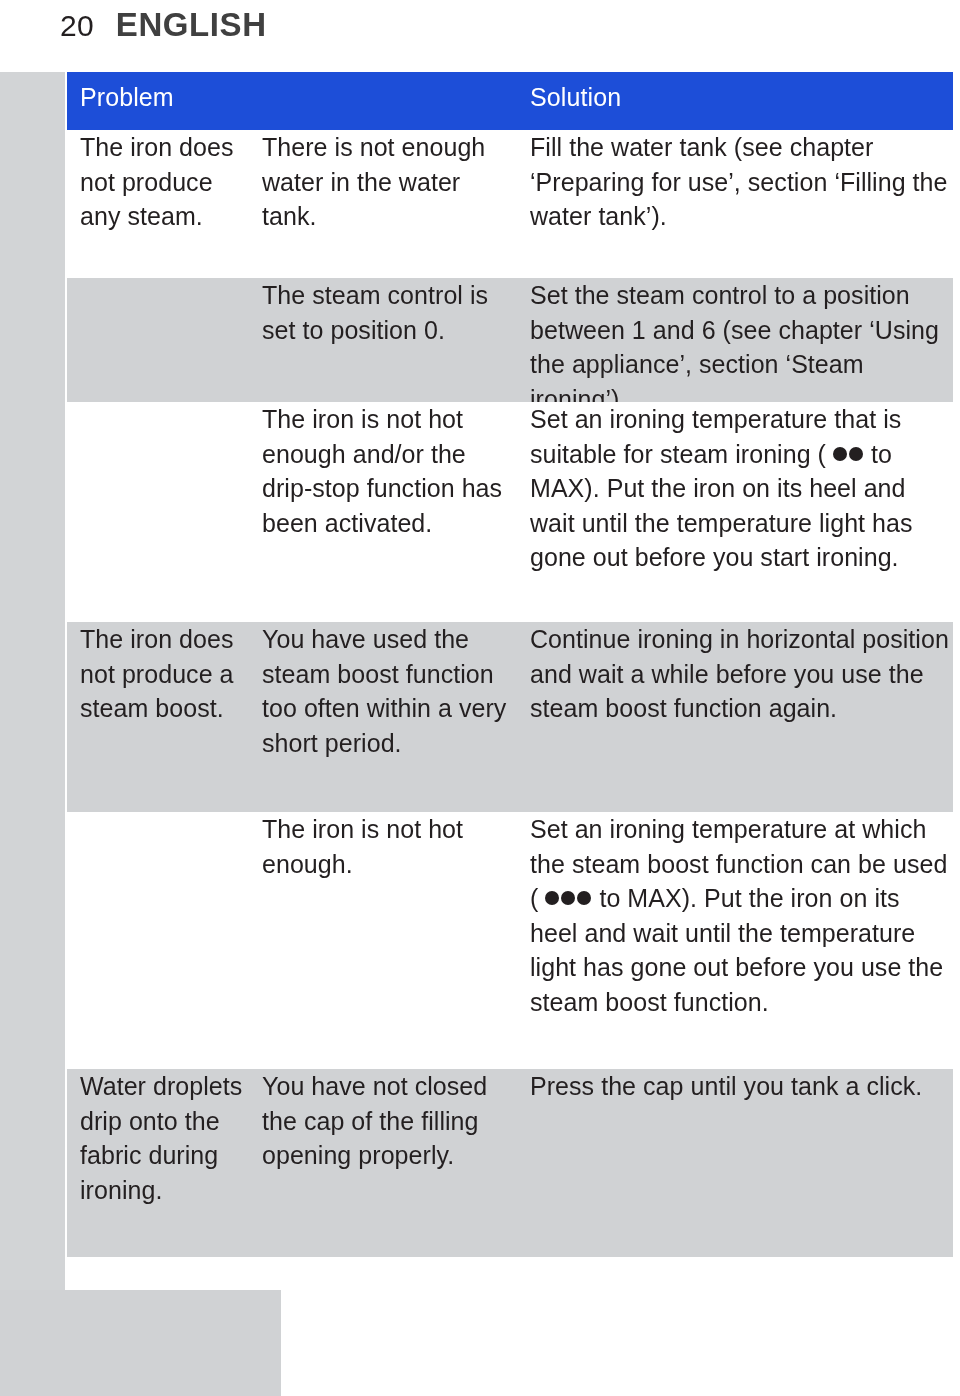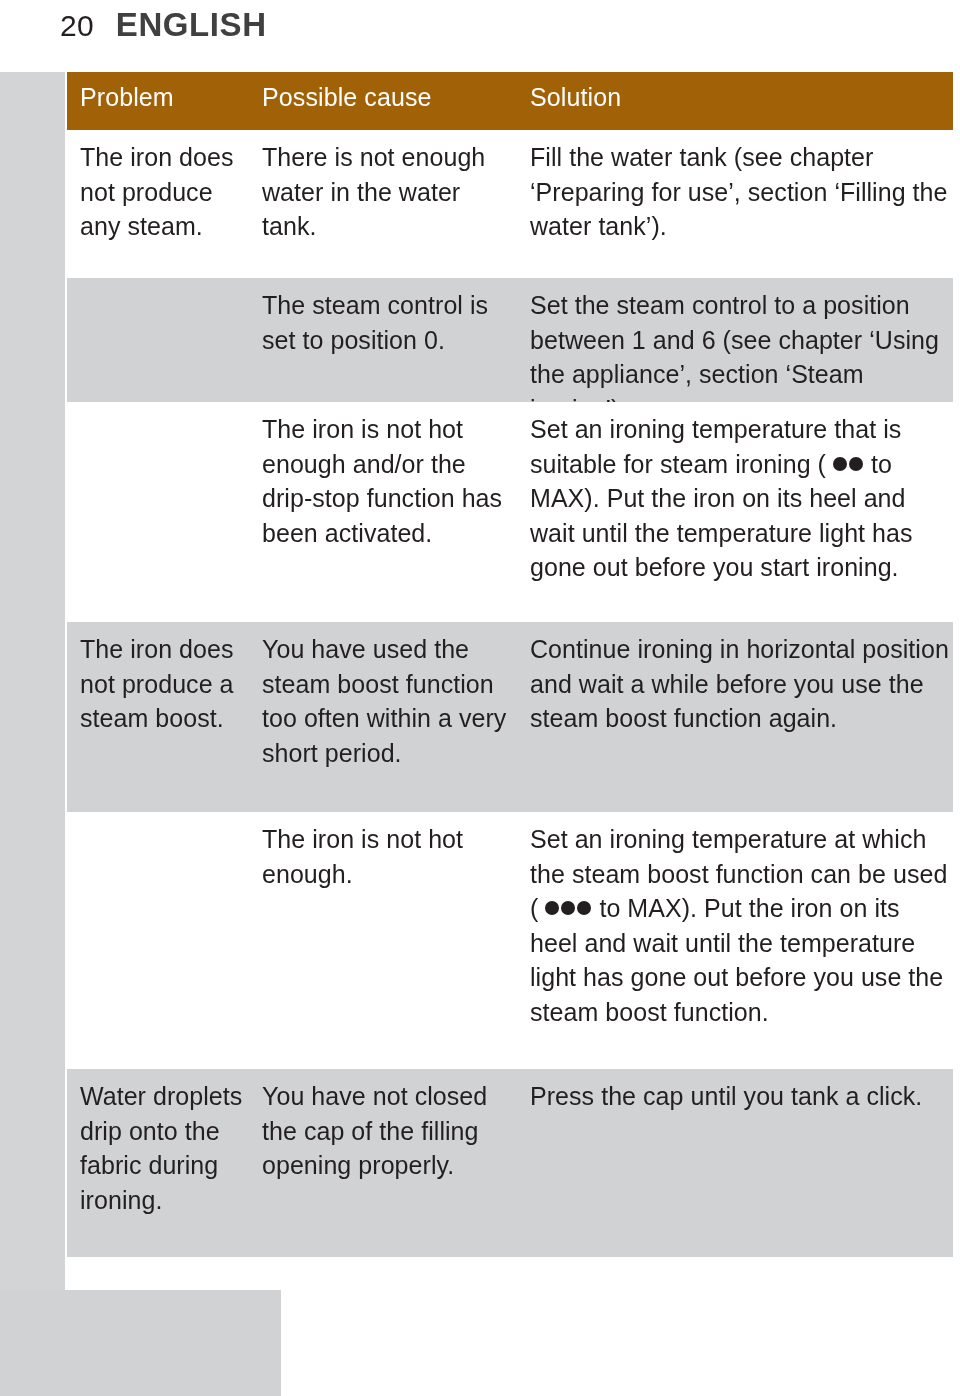--- a/index.html
+++ b/index.html
@@ -61,21 +61,21 @@
   }
 
   
   .table {
     position: absolute;
     left: 67px;
     top: 72px;
     width: 886px;
   }
   .thead {
-    background: #a16207;
+    background: #1d4ed8;
     height: 58px;
     position: relative;
     padding-left: 36px;
   }
   .thead .cell {
     position: absolute;
     top: 12px;
     color: #ffffff;
     font-size: 25px;
     font-weight: 400;
@@ -95,21 +95,21 @@
     font-size: 25px;
     line-height: 34.5px;
     font-weight: 400;
     color: #231f20;
     letter-spacing: 0.05px;
   }
   .col-problem  { left: 13px;  width: 176px; }
   .col-cause    { left: 195px; width: 250px; }
   .col-solution { left: 463px; width: 420px; }
 
-  .cell-pad { padding-top: 10px; }
+  .cell-pad { }
 
   
   .dot {
     display: inline-block;
     width: 14px;
     height: 14px;
     border-radius: 50%;
     background: #231f20;
     vertical-align: 0.08em;
     margin: 0 1px;
@@ -124,21 +124,20 @@
   <span class="page-title">ENGLISH</span>
 </div>
 
 <div class="margin-strip"></div>
 <div class="bottom-left-fill"></div>
 
 <div class="table">
 
   <div class="thead">
     <span class="cell col-problem">Problem</span>
-    <span class="cell col-cause">Possible cause</span>
     <span class="cell col-solution">Solution</span>
   </div>
 
   <div class="row white" style="height:148px">
     <div class="cell col-problem cell-pad">The iron does not produce any steam.</div>
     <div class="cell col-cause cell-pad">There is not enough water in the water tank.</div>
     <div class="cell col-solution cell-pad">Fill the water tank (see chapter ‘Preparing for use’, section ‘Filling the water tank’).</div>
   </div>
 
   <div class="row gray" style="height:124px">

